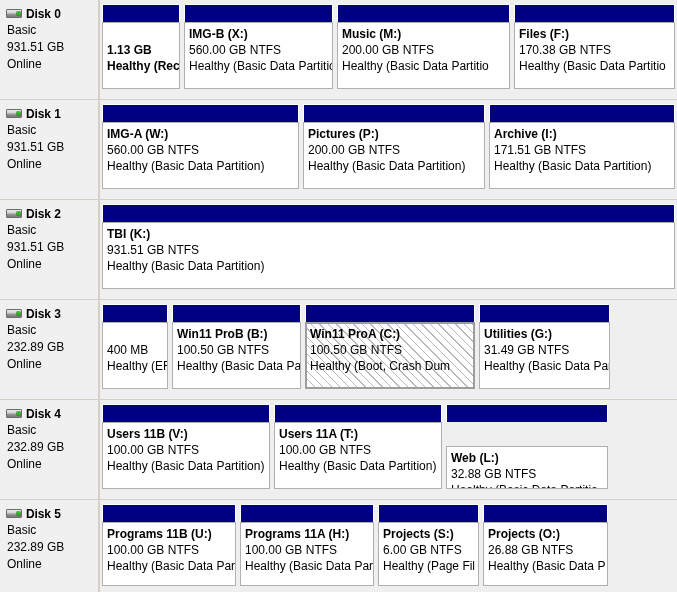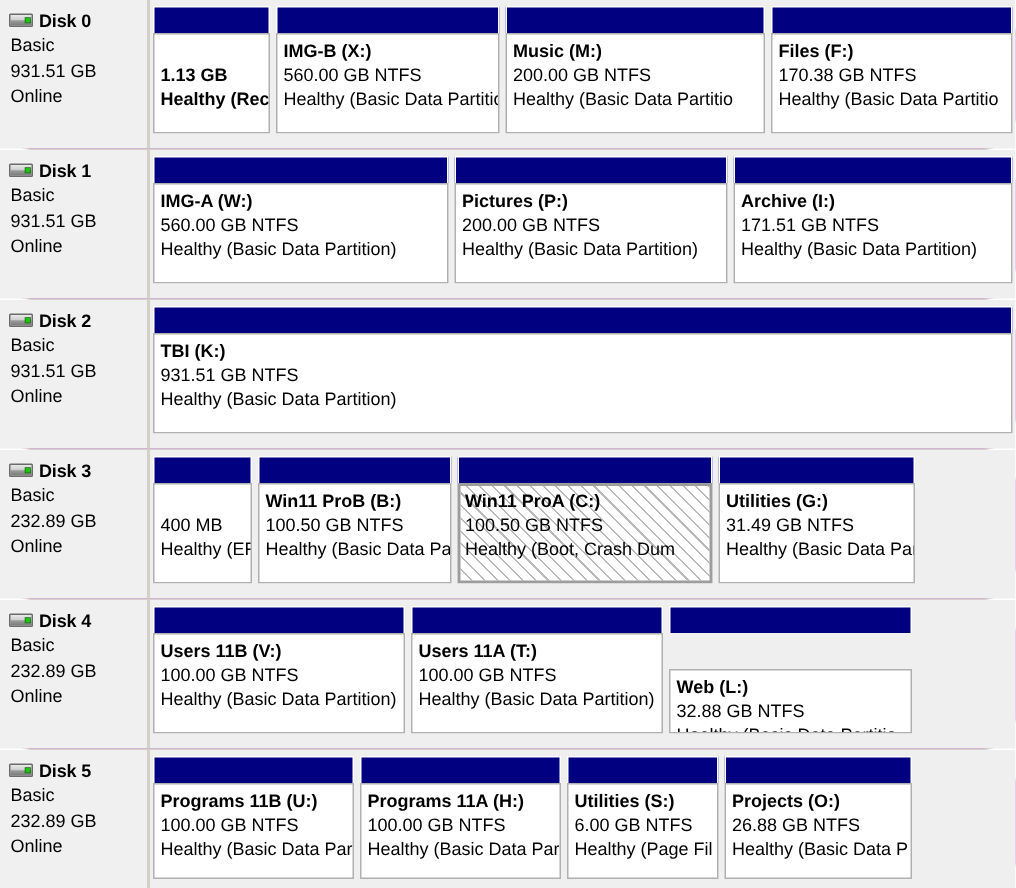--- a/index.html
+++ b/index.html
@@ -25,22 +25,21 @@
     box-sizing: border-box;
   }
 
   
   .disk-row {
     position: relative;
     display: flex;
     height: 100px;
     box-sizing: border-box;
     border-bottom: 1px solid #d4d0c8;
-    background: #a21caf;
-    border-radius: 21px;
+    background: #1d4ed8;
   }
   .disk-row.last { border-bottom: none; height: 96px; }
 
   
   .disk-info {
     width: 100px;
     min-width: 100px;
     box-sizing: border-box;
     background: #f0f0f0;
     border-right: 2px solid #d4d0c8;
@@ -420,21 +419,21 @@
               <div class="part-label">Programs 11A  (H:)</div>
               <div class="part-size">100.00 GB NTFS</div>
               <div class="part-status">Healthy (Basic Data Par</div>
             </div>
           </div>
         </div>
         <div class="partition" style="width: 105px;">
           <div class="part-bar"></div>
           <div class="part-body">
             <div class="lines">
-              <div class="part-label">Utilities  (S:)</div>
+              <div class="part-label">Projects  (S:)</div>
               <div class="part-size">6.00 GB NTFS</div>
               <div class="part-status">Healthy (Page Fil</div>
             </div>
           </div>
         </div>
         <div class="partition" style="width: 129px;">
           <div class="part-bar"></div>
           <div class="part-body">
             <div class="lines">
               <div class="part-label">Projects  (O:)</div>

